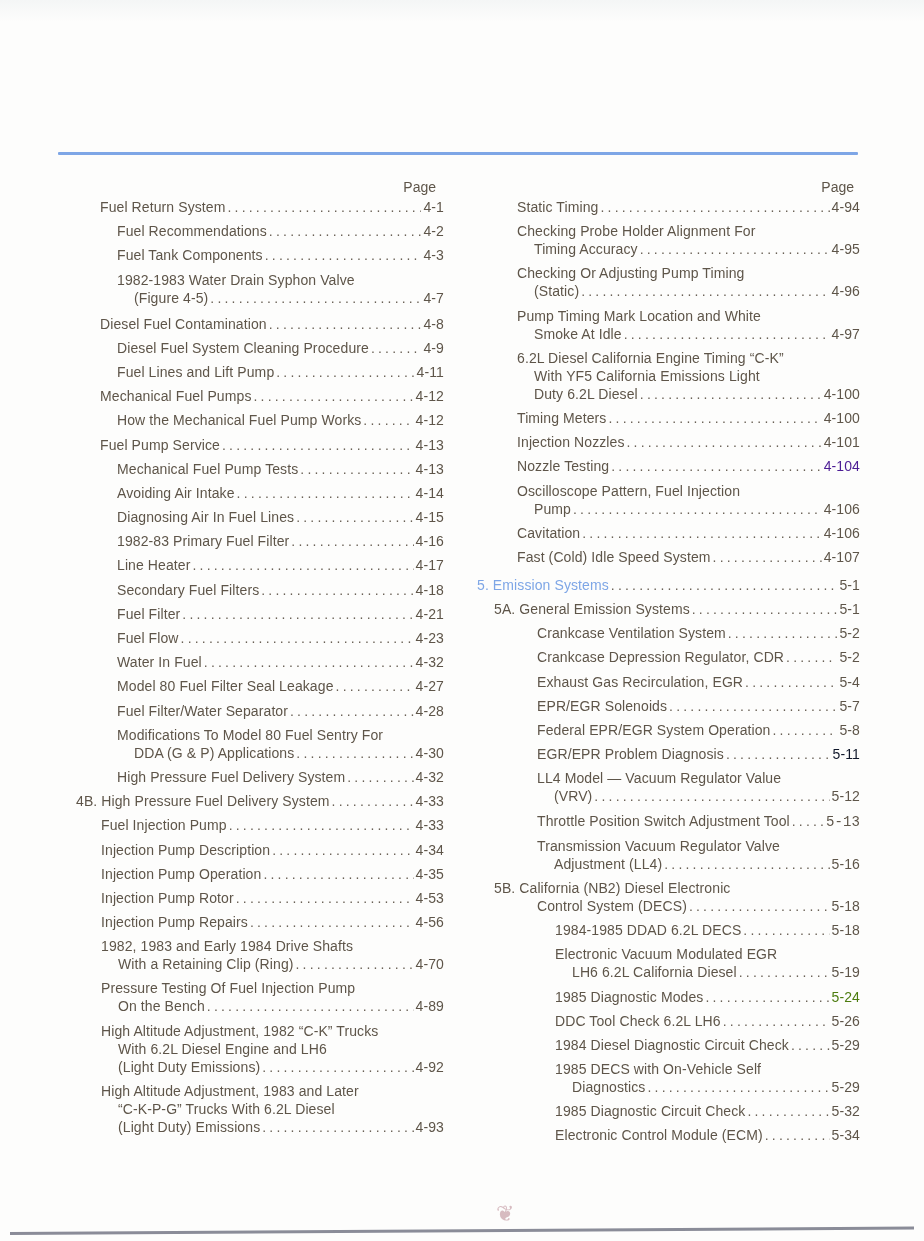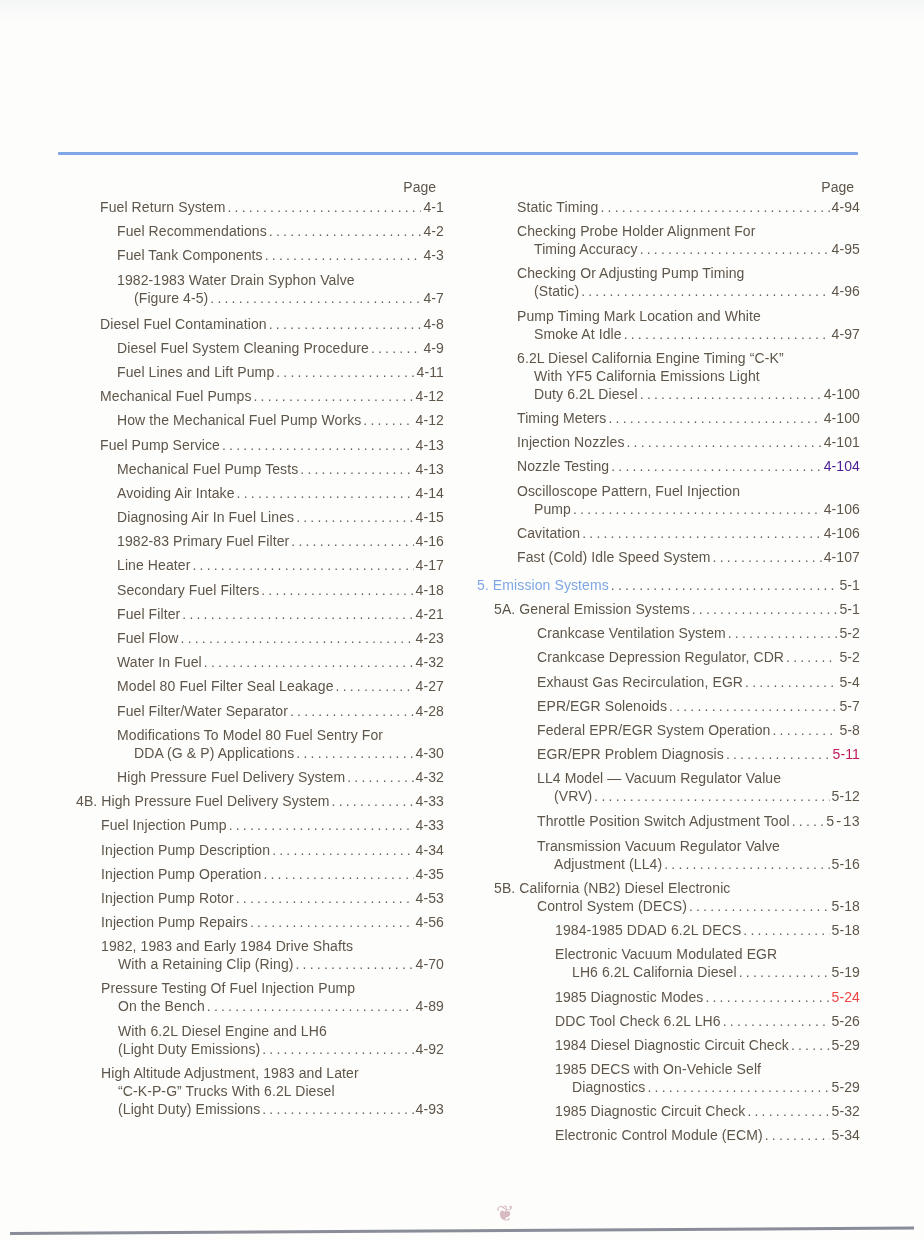--- a/index.html
+++ b/index.html
@@ -280,20 +280,23 @@
         <div class="line">
           <span class="txt">Pressure Testing Of Fuel Injection Pump</span>
         </div>
         <div class="line cont">
           <span class="txt">On the Bench</span>
           <span class="dots"> ................................................................................</span>
           <span class="pg" style="color: rgb(94, 85, 73);">4-89</span>
         </div>
       </div>
       <div class="entry" style="padding-left: 41px;">
+        <div class="line">
+          <span class="txt">High Altitude Adjustment, 1982 “C-K” Trucks</span>
+        </div>
         <div class="line cont">
           <span class="txt">With 6.2L Diesel Engine and LH6</span>
         </div>
         <div class="line cont">
           <span class="txt">(Light Duty Emissions)</span>
           <span class="dots"> ................................................................................</span>
           <span class="pg" style="color: rgb(94, 85, 73);">4-92</span>
         </div>
       </div>
       <div class="entry" style="padding-left: 41px;">
@@ -456,21 +459,21 @@
         <div class="line">
           <span class="txt">Federal EPR/EGR System Operation</span>
           <span class="dots"> ................................................................................</span>
           <span class="pg" style="color: rgb(94, 85, 73);">5-8</span>
         </div>
       </div>
       <div class="entry" style="padding-left: 67px;">
         <div class="line">
           <span class="txt">EGR/EPR Problem Diagnosis</span>
           <span class="dots"> ................................................................................</span>
-          <span class="pg" style="color: #be185d;">5-11</span>
+          <span class="pg" style="color: #0f172a;">5-11</span>
         </div>
       </div>
       <div class="entry" style="padding-left: 67px;">
         <div class="line">
           <span class="txt">LL4 Model — Vacuum Regulator Value</span>
         </div>
         <div class="line cont">
           <span class="txt">(VRV)</span>
           <span class="dots"> ................................................................................</span>
           <span class="pg" style="color: rgb(94, 85, 73);">5-12</span>
@@ -517,21 +520,21 @@
         <div class="line cont">
           <span class="txt">LH6 6.2L California Diesel</span>
           <span class="dots"> ................................................................................</span>
           <span class="pg" style="color: rgb(94, 85, 73);">5-19</span>
         </div>
       </div>
       <div class="entry" style="padding-left: 85px;">
         <div class="line">
           <span class="txt">1985 Diagnostic Modes</span>
           <span class="dots"> ................................................................................</span>
-          <span class="pg" style="color: #ef4444;">5-24</span>
+          <span class="pg" style="color: #4d7c0f;">5-24</span>
         </div>
       </div>
       <div class="entry" style="padding-left: 85px;">
         <div class="line">
           <span class="txt">DDC Tool Check 6.2L LH6</span>
           <span class="dots"> ................................................................................</span>
           <span class="pg" style="color: rgb(94, 85, 73);">5-26</span>
         </div>
       </div>
       <div class="entry" style="padding-left: 85px;">

